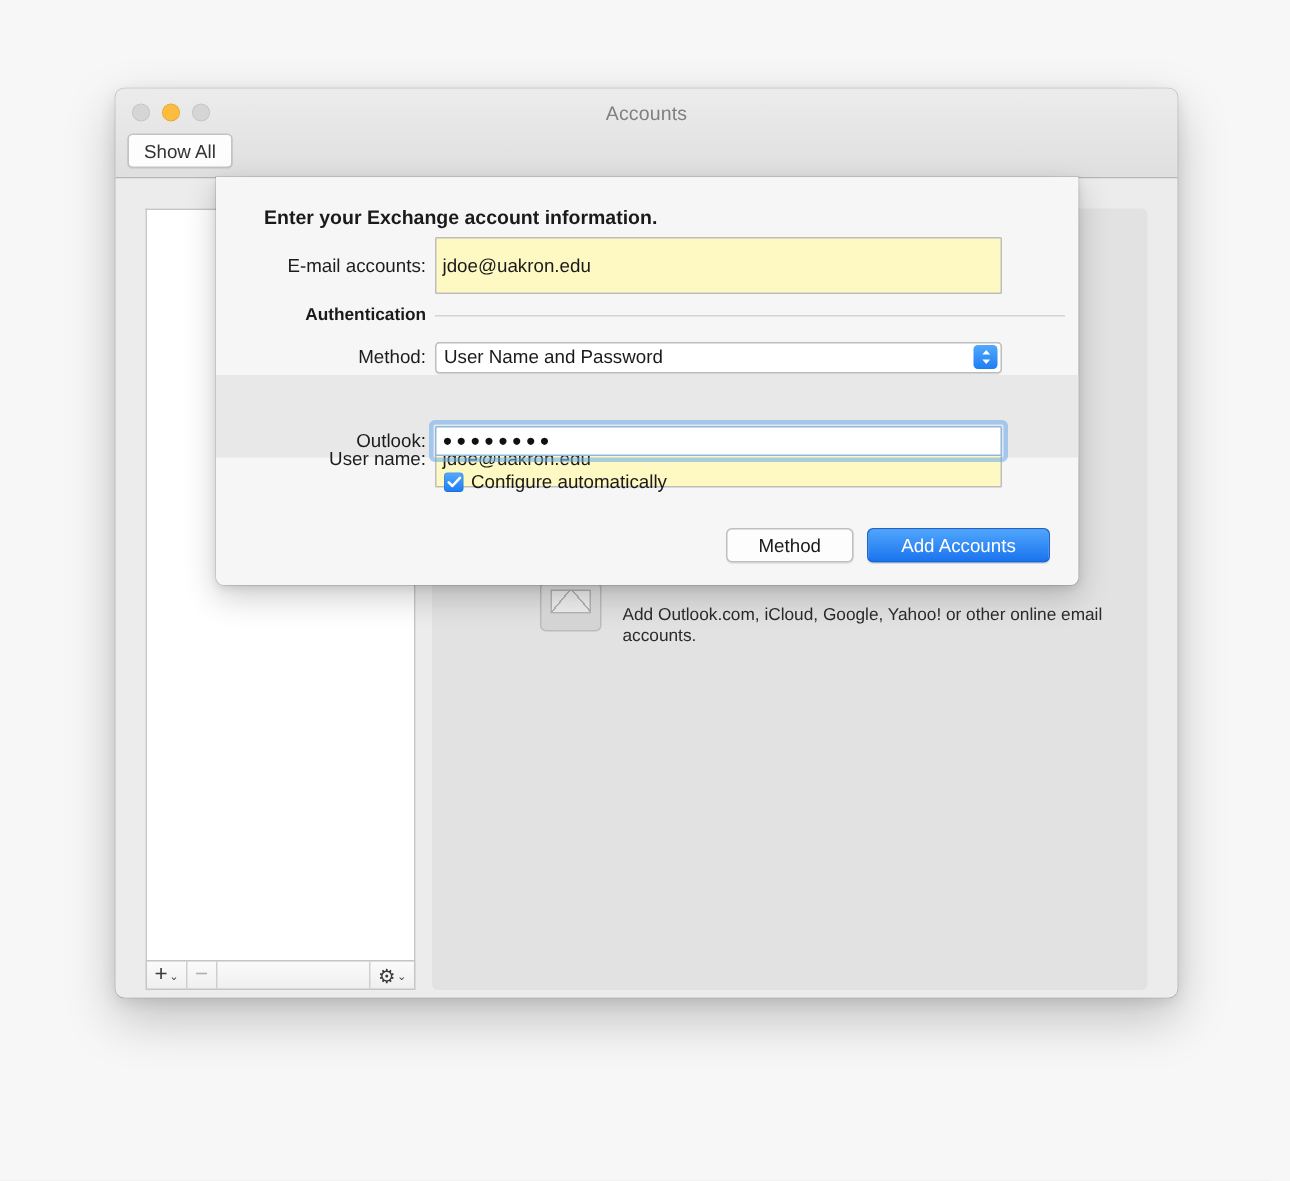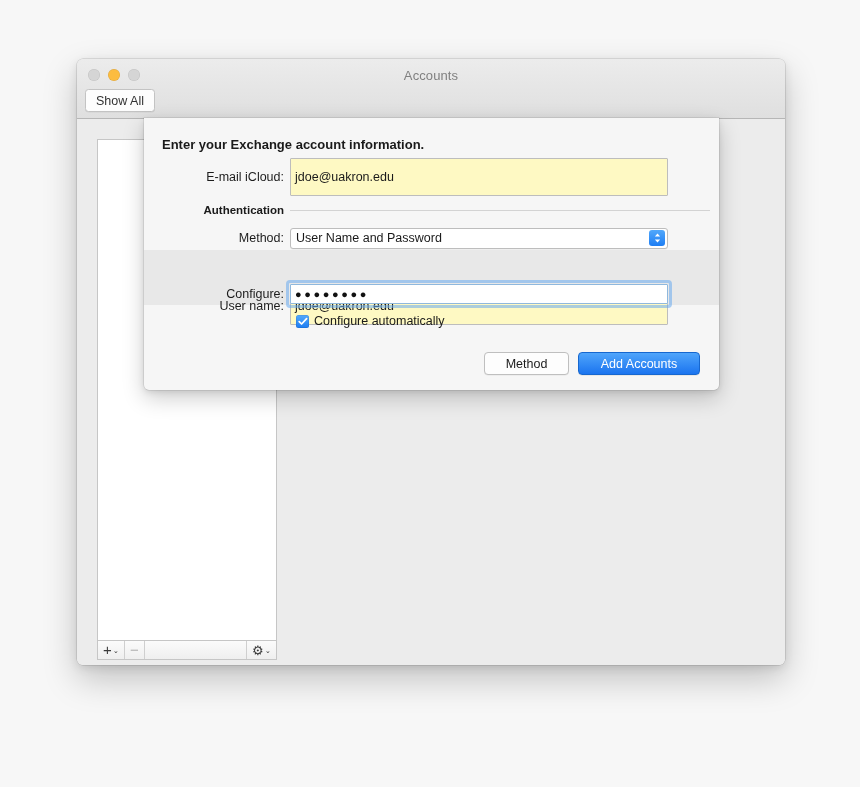--- a/index.html
+++ b/index.html
@@ -201,21 +201,21 @@
     background: #f6f6f6;
     border-radius: 0 0 5px 5px;
     box-shadow: 0 8px 22px rgba(0,0,0,0.20),
                 0 2px 6px rgba(0,0,0,0.10),
                 0 0 0 0.5px rgba(0,0,0,0.14);
     overflow: hidden;
   }
 
   .sheet-title {
     position: absolute;
-    left: 18px;
+    left: 32px;
     top: 19px;
     font-size: 13px;
     font-weight: bold;
     color: #1a1a1a;
   }
 
   .row {
     position: absolute;
     left: 0;
     width: 100%;
@@ -445,30 +445,34 @@
       <div class="tb-btn disabled">
         <span class="minus-glyph">−</span>
       </div>
       <div class="tb-spacer"></div>
       <div class="tb-btn last">
         <span class="gear-glyph">⚙</span>
         <span class="chev">⌄</span>
       </div>
     </div>
 
+    <div class="content-panel">
+      <div class="mail-icon"></div>
+      <div class="panel-desc">Add Outlook.com, iCloud, Google, Yahoo! or other online email accounts.</div>
+    </div>
 
   </div>
 </div>
 
 <div class="sheet">
 
   <div class="sheet-title">Enter your Exchange account information.</div>
 
   <div class="row row-email">
-    <div class="row-label">E-mail iCloud:</div>
+    <div class="row-label">E-mail accounts:</div>
     <div class="field">jdoe@uakron.edu</div>
   </div>
 
   <div class="auth-head">
     <div class="auth-head-label">Authentication</div>
     <div class="auth-rule"></div>
   </div>
 
   <div class="band"></div>
 
@@ -484,21 +488,21 @@
       </span>
     </div>
   </div>
 
   <div class="row row-user">
     <div class="row-label">User name:</div>
     <div class="field">jdoe@uakron.edu</div>
   </div>
 
   <div class="row row-pass">
-    <div class="row-label">Configure:</div>
+    <div class="row-label">Outlook:</div>
     <div class="pass-wrap">
       <div class="pass-ring"></div>
       <div class="pass-field">●●●●●●●●</div>
     </div>
   </div>
 
   <div class="row-check">
     <div class="check-spacer"></div>
     <div class="checkbox">
       <svg width="10" height="9" viewBox="0 0 10 9" aria-hidden="true">

